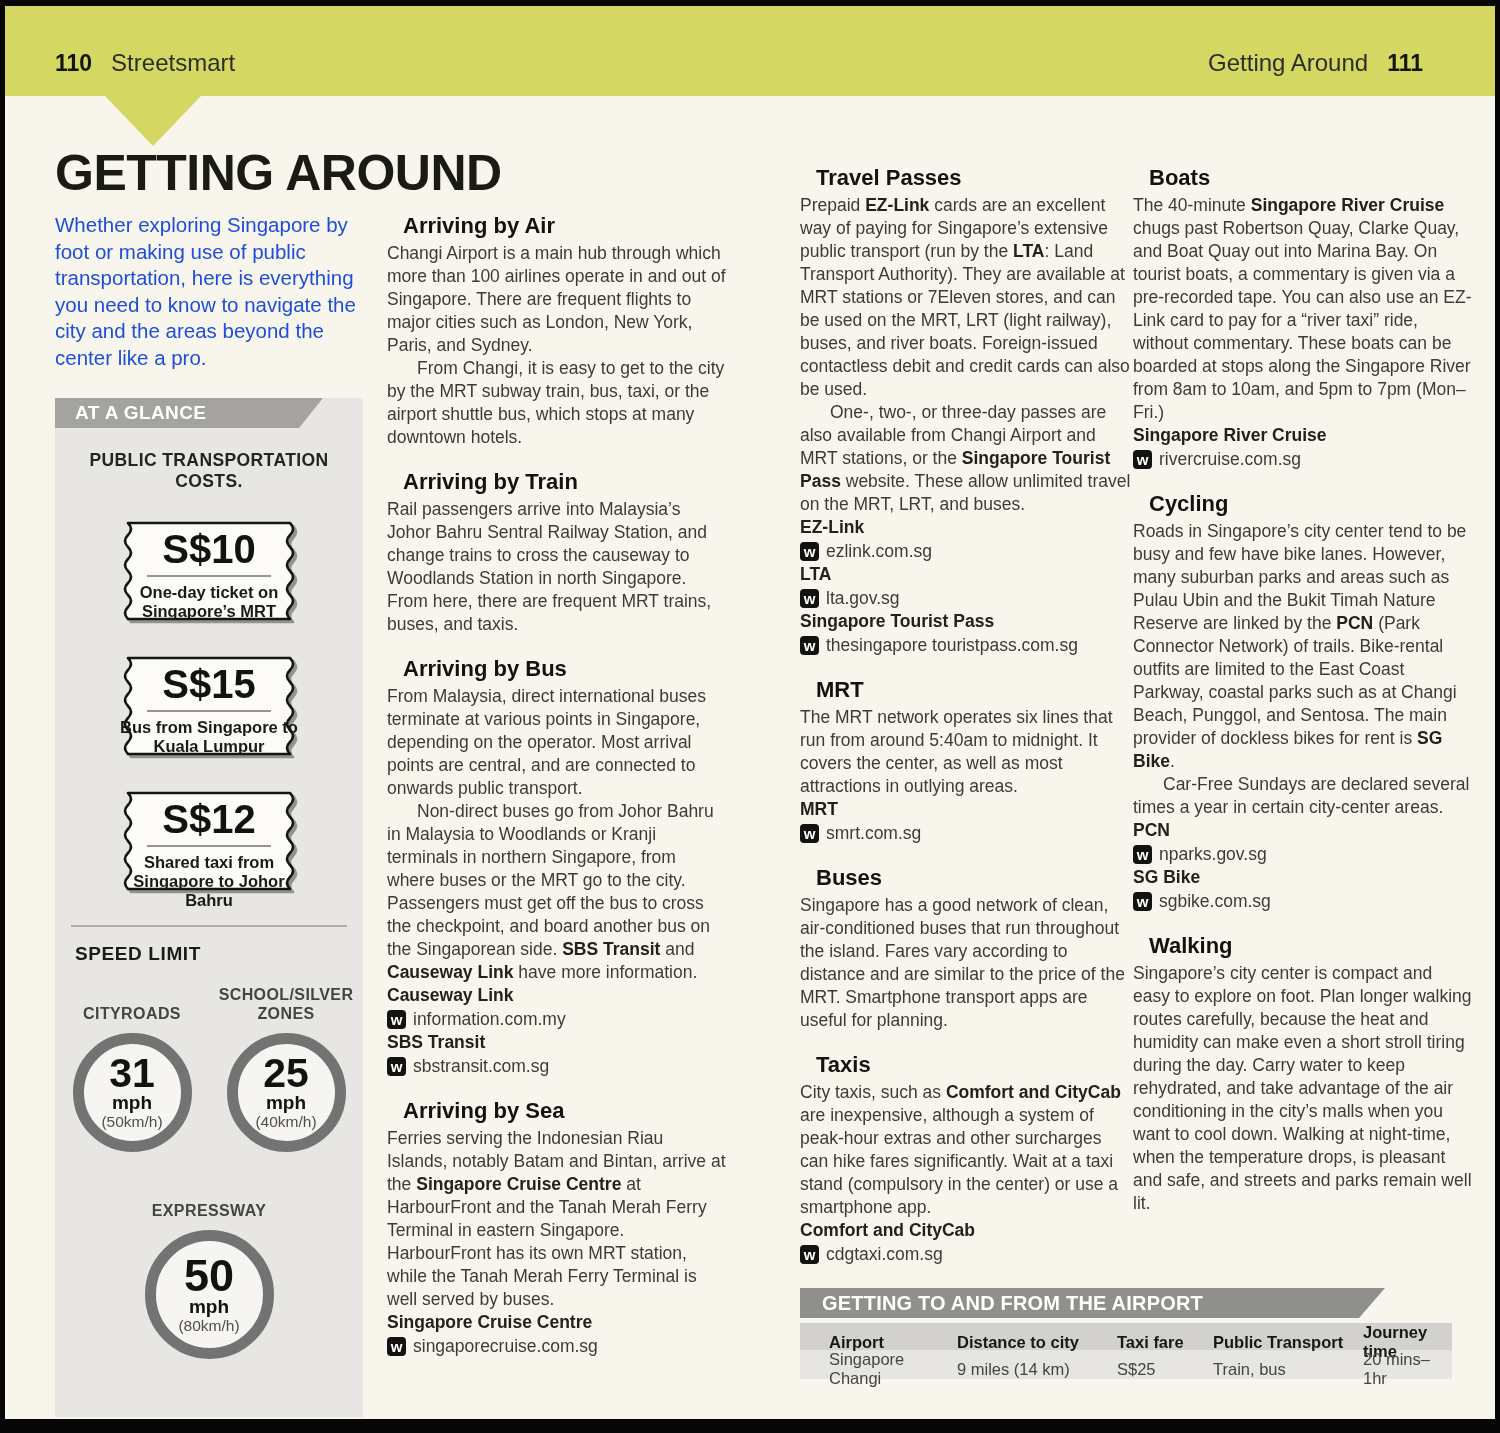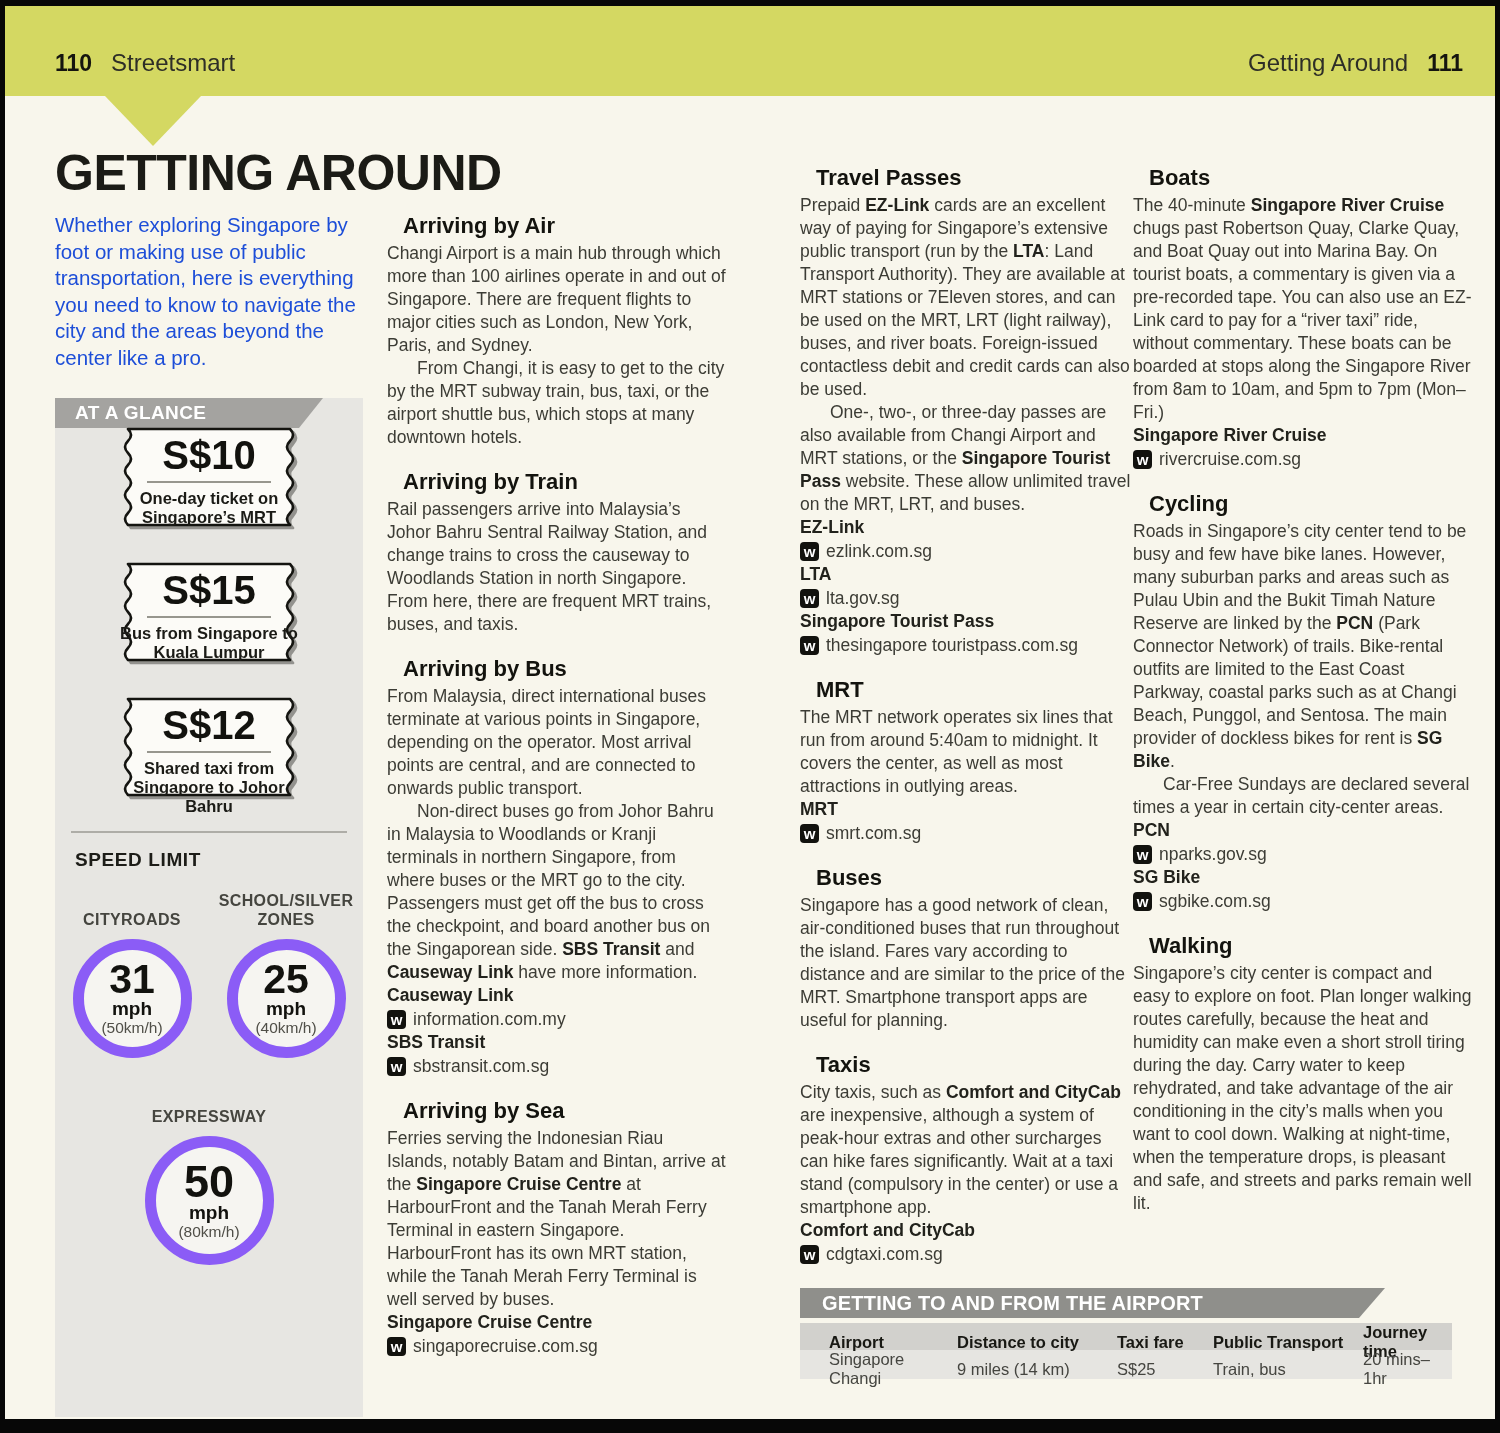--- a/index.html
+++ b/index.html
@@ -4,21 +4,21 @@
 <title>Getting Around — Streetsmart</title>
 <style>
   html,body{margin:0;padding:0;background:#333;}
   .frame{position:relative;width:1500px;height:1433px;background:#070707;margin:0 auto;}
   .page{position:absolute;left:5px;top:6px;width:1490px;height:1413px;background:var(--cream,#f8f6ec);
         overflow:hidden;font-family:"Liberation Sans",sans-serif;}
 
   
   .band{position:absolute;left:0;top:0;width:100%;height:90px;background:var(--lime,#d4d862);
         display:flex;justify-content:space-between;align-items:center;
-        padding:24px 32px 0 50px;box-sizing:border-box;}
+        padding:24px 72px 0 50px;box-sizing:border-box;}
   .band-left,.band-right{display:flex;align-items:baseline;column-gap:19px;}
   .pnum{font-weight:bold;font-size:23px;color:#15150f;}
   .ptitle{font-size:24px;color:#2e2e27;}
   .notch{position:absolute;left:100px;top:90px;width:0;height:0;
          border-left:48px solid transparent;border-right:48px solid transparent;
          border-top:50px solid var(--lime,#d4d862);}
 
   .title{position:absolute;left:50px;top:138px;margin:0;font-size:50px;font-weight:bold;
          letter-spacing:-0.5px;color:#1b1b16;}
   .intro{position:absolute;left:50px;top:206px;width:322px;margin:0;
@@ -39,21 +39,21 @@
   .trule{width:124px;border-top:2px solid #97968e;margin:6px 0 6px;}
   .tlabel{font-weight:bold;font-size:16.5px;line-height:1.15;text-align:center;color:#1b1b16;max-width:184px;}
   .glance-divider{border:none;border-top:2px solid #aeada7;margin:0 16px 16px;}
   .speed-title{margin:0 0 0 20px;font-size:19px;letter-spacing:.6px;color:#1d1d18;}
   .speed-grid{display:flex;flex-wrap:wrap;margin-top:14px;}
   .speed-cell{width:50%;display:flex;flex-direction:column;align-items:center;}
   .speed-cell.wide{width:100%;margin-top:24px;}
   .zone{height:44px;display:flex;align-items:flex-end;justify-content:center;text-align:center;
         font-weight:bold;font-size:16px;line-height:19px;letter-spacing:.4px;color:#45453f;
         margin-bottom:10px;max-width:150px;}
-  .circle{width:97px;height:97px;border:11px solid #8b5cf6;border-radius:50%;background:#f6f5f1;
+  .circle{width:97px;height:97px;border:11px solid #737373;border-radius:50%;background:#f6f5f1;
         display:flex;flex-direction:column;align-items:center;justify-content:center;}
   .sval{font-size:41px;font-weight:bold;line-height:37px;color:#12120e;}
   .sunit{font-size:19px;font-weight:bold;line-height:21px;color:#12120e;}
   .salt{font-size:15.5px;line-height:17px;color:#504f48;}
   .wide .circle{width:107px;height:107px;}
   .wide .sval{font-size:45px;line-height:41px;}
 
   
   .col{position:absolute;font-size:17.5px;line-height:23px;color:#3c3c35;}
   #colA{left:382px;top:206px;width:340px;}
@@ -96,20 +96,21 @@
         <span class="pnum">111</span>
       </div>
     </header>
     <div class="notch"></div>
 
     <h1 class="title">GETTING AROUND</h1>
     <p class="intro">Whether exploring Singapore by foot or making use of public transportation, here is everything you need to know to navigate the city and the areas beyond the center like a pro.</p>
 
     <aside class="glance">
       <div class="glance-banner">AT A GLANCE</div>
+      <h4 class="costs-title">PUBLIC TRANSPORTATION COSTS.</h4>
       <div class="tickets" id="tickets">
           <div class="ticket">
             <svg class="tshape" width="190" height="102" viewBox="0 0 190 102">
               <path d="M14 3 H176 q6 6 0 12 t0 12 t0 12 t0 12 t0 12 t0 12 t0 12 t0 12 H14 q-6 -6 0 -12 t0 -12 t0 -12 t0 -12 t0 -12 t0 -12 t0 -12 t0 -12 Z" fill="#fcfbf7" stroke="#141410" stroke-width="2.6" stroke-linejoin="round"></path>
             </svg>
             <div class="tinner">
               <div class="tprice">S$10</div>
               <div class="trule"></div>
               <div class="tlabel">One-day ticket on Singapore’s MRT</div>
             </div>

